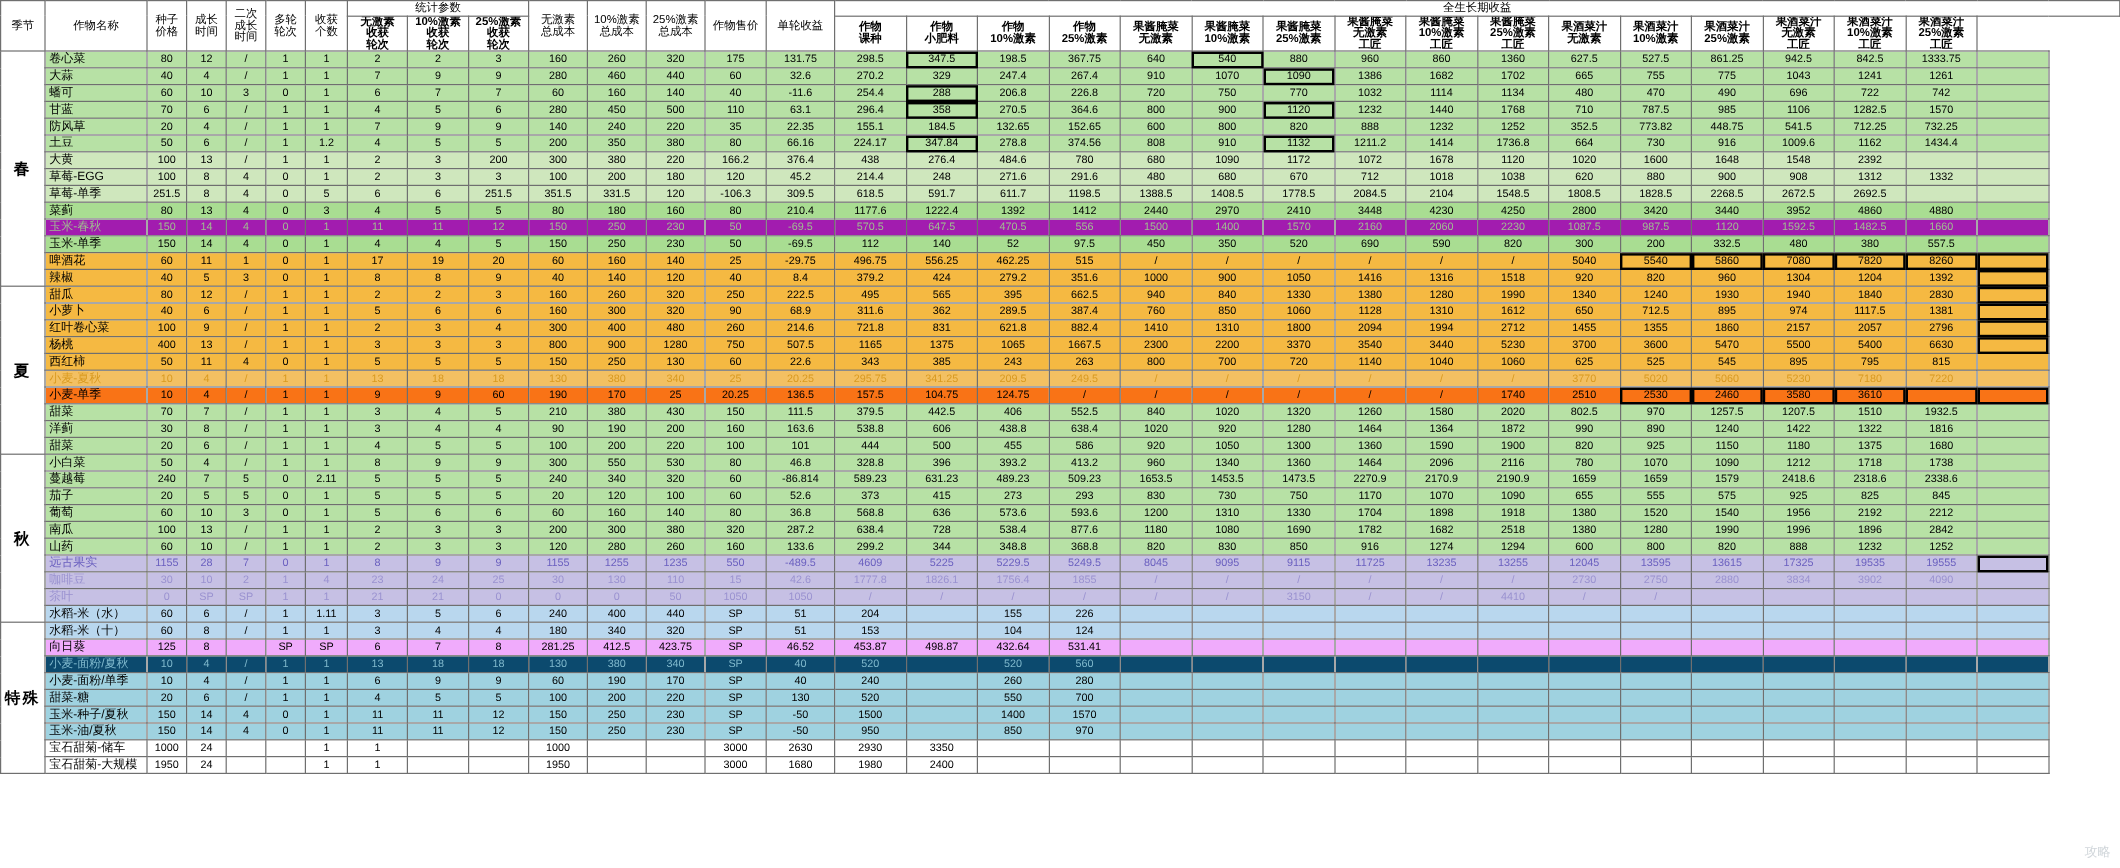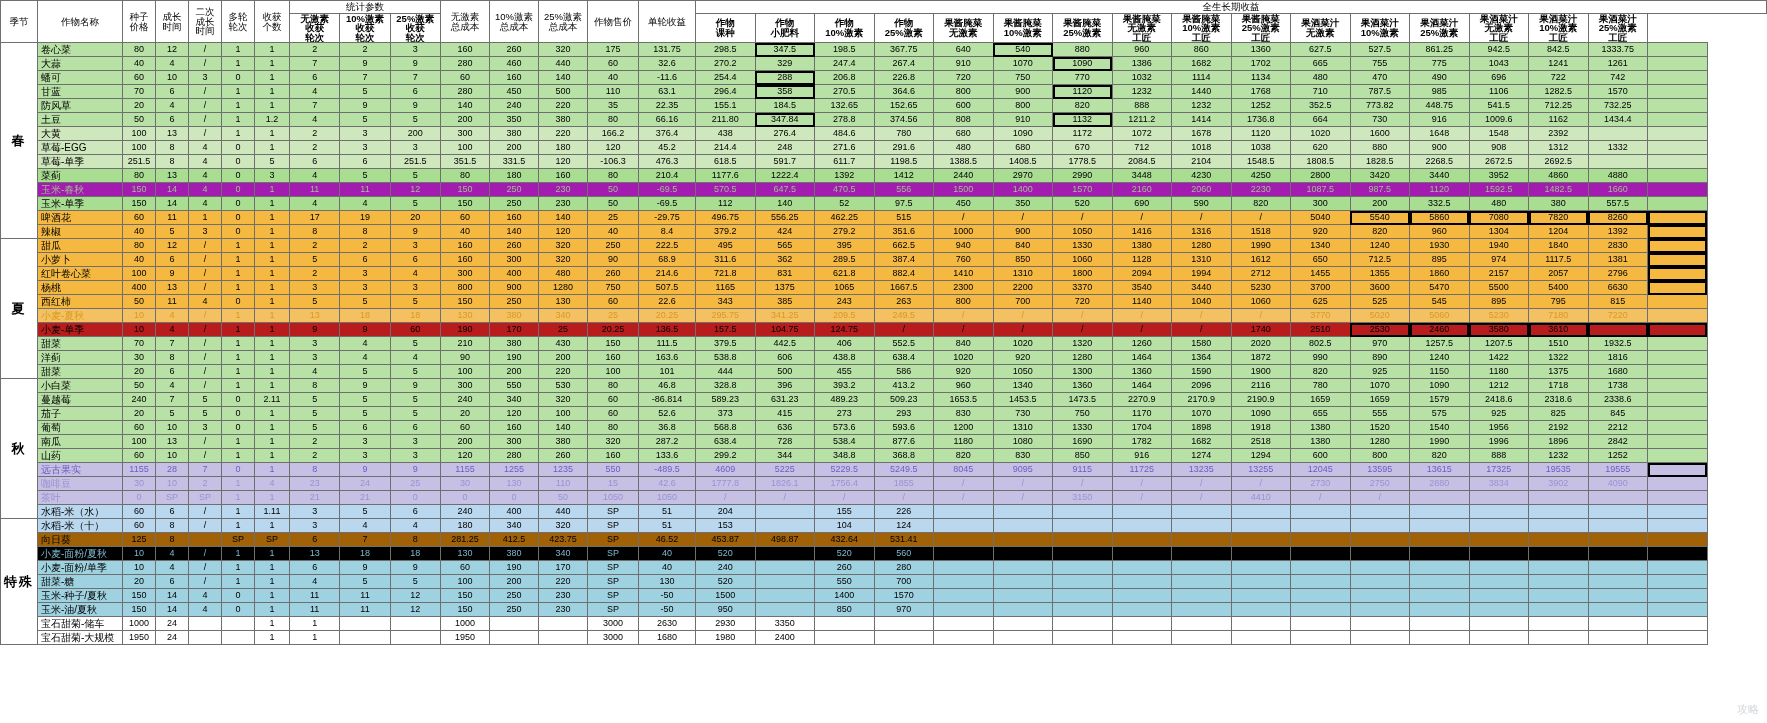--- a/index.html
+++ b/index.html
@@ -11,28 +11,28 @@
   .hdr2{background:#ffffff;font-size:9.5px;}
   .season{background:#ffffff;font-size:13px;font-weight:bold;letter-spacing:2px;}
   .name{text-align:left;padding-left:3px;font-size:10px;}
   tr.r{height:14px;}
   
   .g1{background:#b7e1a5;}   
   .g2{background:#cfe7bd;}
   .g3{background:#a9dd92;}
   .fade{background:#a21caf;color:#9fbf8f;}
   .orange{background:#f5b942;}
-  .orange2{background:#b91c1c;}
+  .orange2{background:#f97316;}
   .orangefade{background:#f3c062;color:#d99a20;}
   .blue{background:#b9d7ee;}
-  .blue2{background:#a16207;}
+  .blue2{background:#f0abfc;}
   .purple{background:#c6c0e4;color:#6a5fbf;}
   .purplefade{background:#c6c0e4;color:#9a92d0;}
   .teal{background:#9fd2e0;}
-  .cyanfade{background:#000000;color:#7fb8cc;}
+  .cyanfade{background:#0c4a6e;color:#7fb8cc;}
   .white{background:#ffffff;}
   .boxed{outline:2px solid #000;outline-offset:-2px;}
   .red{color:#c00000;}
   .wm{position:absolute;right:8px;bottom:6px;opacity:.35;font-size:11px;color:#7a8a96;}
 </style>
 </head>
 <body>
 
 <div id="sheet">
 <table id="grid">
@@ -287,21 +287,21 @@
           <td class="g1">1</td>
           <td class="g1">1.2</td>
           <td class="g1">4</td>
           <td class="g1">5</td>
           <td class="g1">5</td>
           <td class="g1">200</td>
           <td class="g1">350</td>
           <td class="g1">380</td>
           <td class="g1">80</td>
           <td class="g1">66.16</td>
-          <td class="g1">211.80</td>
+          <td class="g1">224.17</td>
           <td class="g1 boxed">347.84</td>
           <td class="g1">278.8</td>
           <td class="g1">374.56</td>
           <td class="g1">808</td>
           <td class="g1">910</td>
           <td class="g1 boxed">1132</td>
           <td class="g1">1211.2</td>
           <td class="g1">1414</td>
           <td class="g1">1736.8</td>
           <td class="g1">664</td>
@@ -385,21 +385,21 @@
           <td class="g2">4</td>
           <td class="g2">0</td>
           <td class="g2">5</td>
           <td class="g2">6</td>
           <td class="g2">6</td>
           <td class="g2">251.5</td>
           <td class="g2">351.5</td>
           <td class="g2">331.5</td>
           <td class="g2">120</td>
           <td class="g2">-106.3</td>
-          <td class="g2">476.3</td>
+          <td class="g2">309.5</td>
           <td class="g2">618.5</td>
           <td class="g2">591.7</td>
           <td class="g2">611.7</td>
           <td class="g2">1198.5</td>
           <td class="g2">1388.5</td>
           <td class="g2">1408.5</td>
           <td class="g2">1778.5</td>
           <td class="g2">2084.5</td>
           <td class="g2">2104</td>
           <td class="g2">1548.5</td>
@@ -425,21 +425,21 @@
           <td class="g3">180</td>
           <td class="g3">160</td>
           <td class="g3">80</td>
           <td class="g3">210.4</td>
           <td class="g3">1177.6</td>
           <td class="g3">1222.4</td>
           <td class="g3">1392</td>
           <td class="g3">1412</td>
           <td class="g3">2440</td>
           <td class="g3">2970</td>
-          <td class="g3">2990</td>
+          <td class="g3">2410</td>
           <td class="g3">3448</td>
           <td class="g3">4230</td>
           <td class="g3">4250</td>
           <td class="g3">2800</td>
           <td class="g3">3420</td>
           <td class="g3">3440</td>
           <td class="g3">3952</td>
           <td class="g3">4860</td>
           <td class="g3">4880</td>
           <td class="g3"></td>

